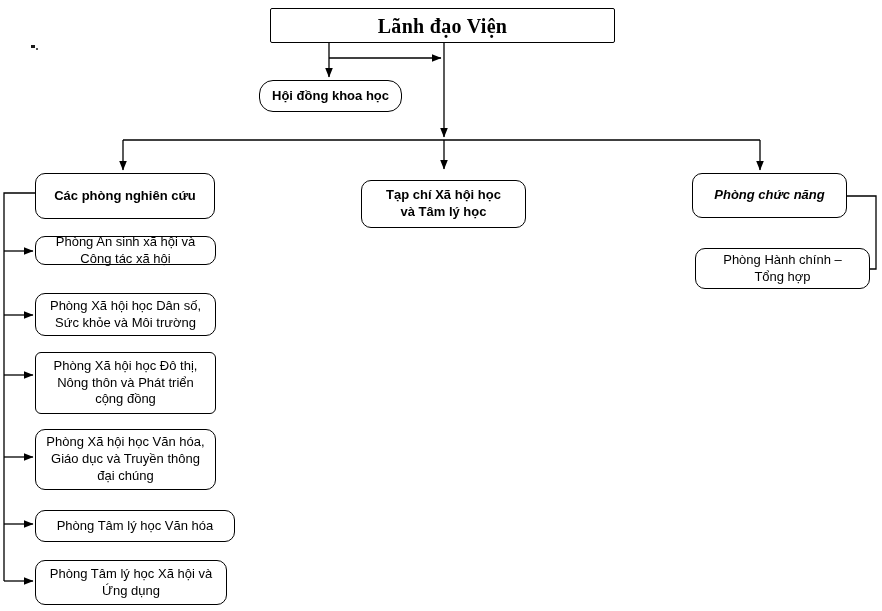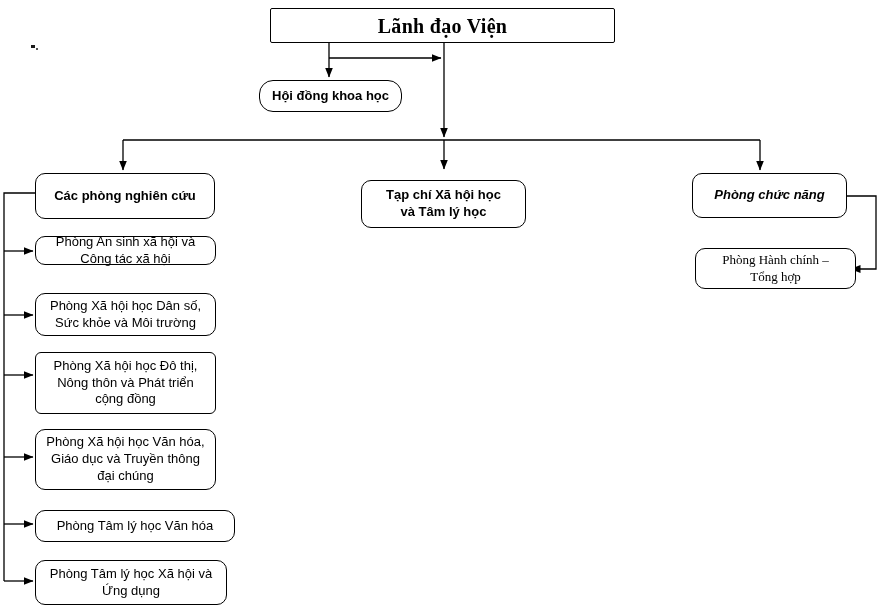--- a/index.html
+++ b/index.html
@@ -105,21 +105,21 @@
 
   <div class="node council-node" style="left:259px; top:80px; width:143px; height:32px;">Hội đồng khoa học</div>
 
   <div class="node bold" style="left:35px; top:173px; width:180px; height:46px;">Các phòng nghiên cứu</div>
 
   <div class="node bold" style="left:361px; top:172px; width:165px; height:48px;margin-top:8px;">Tạp chí Xã hội học
 và Tâm lý học</div>
 
   <div class="node bold" style="left:692px; top:173px; width:155px; height:45px;font-style:italic;">Phòng chức năng</div>
 
-  <div class="node" style="left:695px; top:248px; width:161px; height:41px;font-family:Liberation Serif, serif;">Phòng Hành chính –
+  <div class="node" style="left:695px; top:248px; width:175px; height:41px;">Phòng Hành chính –
 Tổng hợp</div>
 
   <div class="node" style="left:35px; top:236px; width:181px; height:29px;">Phòng An sinh xã hội và
 Công tác xã hội</div>
 
   <div class="node" style="left:35px; top:293px; width:181px; height:43px;">Phòng Xã hội học Dân số,
 Sức khỏe và Môi trường</div>
 
   <div class="node" style="left:35px; top:352px; width:181px; height:62px;border-radius:6px;">Phòng Xã hội học Đô thị,
 Nông thôn và Phát triển

